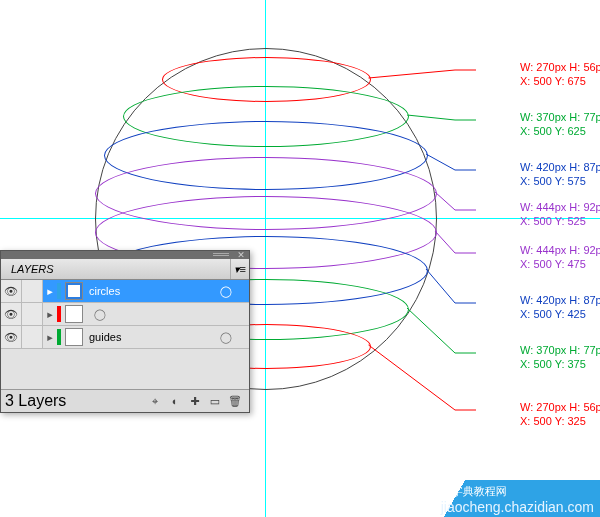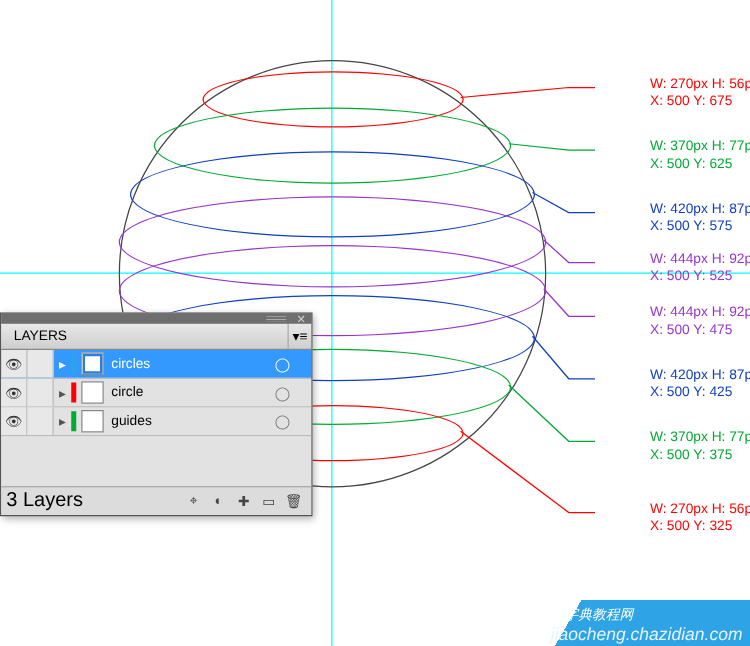--- a/index.html
+++ b/index.html
@@ -90,20 +90,21 @@
     cursor: pointer;
   }
   .panel-header {
     background: linear-gradient(#e8e8e8, #cfcfcf);
     border-bottom: 1px solid #888;
     height: 20px;
     display: flex;
     align-items: center;
     padding-left: 6px;
     font-size: 11px;
+    font-style: italic;
   }
   .panel-header span {
     padding: 2px 4px;
   }
   .panel-flyout {
     margin-left: auto;
     width: 18px;
     height: 20px;
     display: flex;
     align-items: center;
@@ -200,21 +201,20 @@
     cursor: pointer;
   }
   .watermark {
     position: absolute;
     right: 0;
     bottom: 0;
     font-size: 11px;
     color: #fff;
     background: linear-gradient(120deg, transparent 0 35%, #2ea3e6 35% 100%);
     padding: 4px 6px 2px 60px;
-    font-style: italic;
   }
   .watermark .sub {
     font-size: 14px;
     color: #e6f4ff;
   }
   .leader {
     position: absolute;
     pointer-events: none;
   }
 </style>
@@ -283,21 +283,20 @@
         <div class="name">circles</div>
         <div class="target">◯</div>
         <div class="selind" style="background:#2ea3e6"></div>
       </div>
       <div class="layer-row">
         <div class="vis">👁</div>
         <div class="lock"></div>
         <div class="expand">▸</div>
         <div class="colorbar" style="background:#ff0000"></div>
         <div class="swatch"></div>
-        <div class="name">circle</div>
         <div class="target">◯</div>
         <div class="selind" style="background:transparent"></div>
       </div>
       <div class="layer-row">
         <div class="vis">👁</div>
         <div class="lock"></div>
         <div class="expand">▸</div>
         <div class="colorbar" style="background:#00aa33"></div>
         <div class="swatch"></div>
         <div class="name">guides</div>

